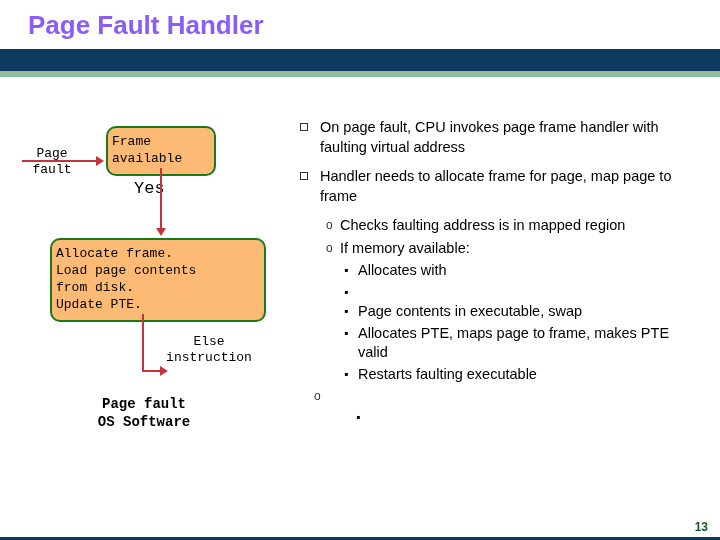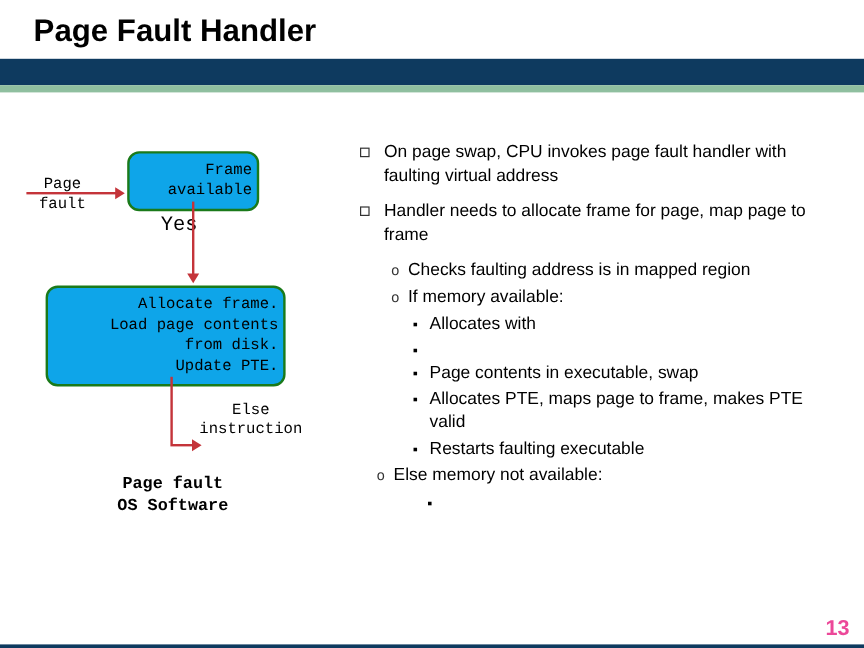--- a/index.html
+++ b/index.html
@@ -1,45 +1,45 @@
 <!DOCTYPE html>
 <html><head>
 <meta charset="utf-8">
 <style>
   * { box-sizing: border-box; margin: 0; padding: 0; }
   html, body { width: 720px; height: 540px; font-family: Arial, Helvetica, sans-serif; background: #fff; color: #000; }
   .slide { position: relative; width: 720px; height: 540px; }
   .title-region { padding: 10px 0 0 28px; }
-  .title { font-size: 26px; font-weight: bold; color: #000000; }
+  .title { font-size: 26px; font-weight: bold; color: #8b5cf6; }
   .bar-dark { height: 22px; background: #0e3a5f; margin-top: 8px; }
   .bar-light { height: 6px; background: #8fbf9f; }
   .content { position: absolute; top: 110px; left: 0; right: 0; bottom: 28px; }
   .left { position: absolute; left: 18px; top: 8px; width: 260px; }
   .right { position: absolute; left: 300px; top: 8px; width: 400px; font-size: 14.5px; line-height: 1.35; }
   .bullet-row { display: flex; margin-bottom: 10px; }
   .sq { width: 8px; height: 8px; border: 1px solid #333; margin-top: 5px; margin-right: 12px; flex: 0 0 auto; }
   .sublist { margin-left: 26px; }
   .o-row { display: flex; margin: 3px 0; }
   .o-mark { width: 14px; flex: 0 0 auto; font-size: 12px; color: #333; margin-top: 1px; }
   .inner { margin-left: 18px; }
   .s-row { display: flex; margin: 2px 0; }
   .s-mark { width: 14px; flex: 0 0 auto; font-weight: bold; font-size: 12px; margin-top: 1px; }
-  .box { border: 2px solid #1a7a1a; border-radius: 10px; background: #0ea5e9; text-align: right; font-family: "Courier New", monospace; font-size: 13px; line-height: 1.3; padding: 6px 4px; position: absolute; }
+  .box { border: 2px solid #1a7a1a; border-radius: 10px; background: #fdba74; text-align: left; font-family: "Courier New", monospace; font-size: 13px; line-height: 1.3; padding: 6px 4px; position: absolute; }
   .box-frame { left: 88px; top: 8px; width: 110px; }
-  .box-alloc { left: 20px; top: 120px; width: 200px; }
+  .box-alloc { left: 32px; top: 120px; width: 216px; }
   .label-pf { position: absolute; left: 4px; top: 28px; width: 60px; text-align: center; font-family: "Courier New", monospace; font-size: 13px; line-height: 1.25; }
   .label-yes { position: absolute; left: 116px; top: 61px; font-family: "Courier New", monospace; font-size: 17px; text-align: right; }
   .label-retry { position: absolute; left: 136px; top: 216px; width: 110px; text-align: center; font-family: "Courier New", monospace; font-size: 13px; line-height: 1.25; }
   .label-caption { position: absolute; left: 46px; top: 278px; width: 160px; text-align: center; font-family: "Courier New", monospace; font-size: 14px; font-weight: bold; line-height: 1.25; }
   .conn { position: absolute; }
   .hline { height: 2px; background: #c4343a; }
   .vline { width: 2px; background: #c4343a; }
   .arrow-right { width: 0; height: 0; border-top: 5px solid transparent; border-bottom: 5px solid transparent; border-left: 8px solid #c4343a; position: absolute; }
   .arrow-down { width: 0; height: 0; border-left: 5px solid transparent; border-right: 5px solid transparent; border-top: 8px solid #c4343a; position: absolute; }
-  .pagenum { position: absolute; right: 12px; bottom: 6px; font-size: 18px; font-weight: bold; color: #ec4899; }
+  .pagenum { position: absolute; right: 12px; bottom: 6px; font-size: 12px; font-weight: bold; color: #14532d; }
   .footer-bar { position: absolute; left: 0; right: 0; bottom: 0; height: 3px; background: #0e3a5f; }
 </style>
 </head>
 <body>
 
 <div class="slide">
   <div class="title-region">
     <div class="title">Page Fault Handler</div>
   </div>
   <div class="bar-dark"></div>
@@ -71,21 +71,21 @@
 
       <div class="label-retry" style="white-space:pre-line;">Else
 instruction</div>
       <div class="label-caption" style="white-space:pre-line;">Page fault
 OS Software</div>
     </div>
 
     <div class="right">
       <div class="bullet-row">
         <div class="sq"></div>
-        <div>On page swap, CPU invokes page fault handler with faulting virtual address</div>
+        <div>On page fault, CPU invokes page frame handler with faulting virtual address</div>
       </div>
       <div class="bullet-row">
         <div class="sq"></div>
         <div>Handler needs to allocate frame for page, map page to frame</div>
       </div>
       <div class="sublist">
         <div class="o-row">
           <div class="o-mark">o</div>
           <div>Checks faulting address is in mapped region</div>
         </div>
@@ -109,21 +109,20 @@
               <div class="s-mark">▪</div>
               <div>Allocates PTE, maps page to frame, makes PTE valid</div>
             </div>
           <div class="s-row">
               <div class="s-mark">▪</div>
               <div>Restarts faulting executable</div>
             </div>
         </div>
         <div class="o-row" style="margin-left:-12px;">
           <div class="o-mark">o</div>
-          <div>Else memory not available:</div>
         </div>
         <div class="inner" style="margin-left:30px;">
           <div class="s-row">
               <div class="s-mark">▪</div>
             </div>
         </div>
       </div>
     </div>
 
   </div>

